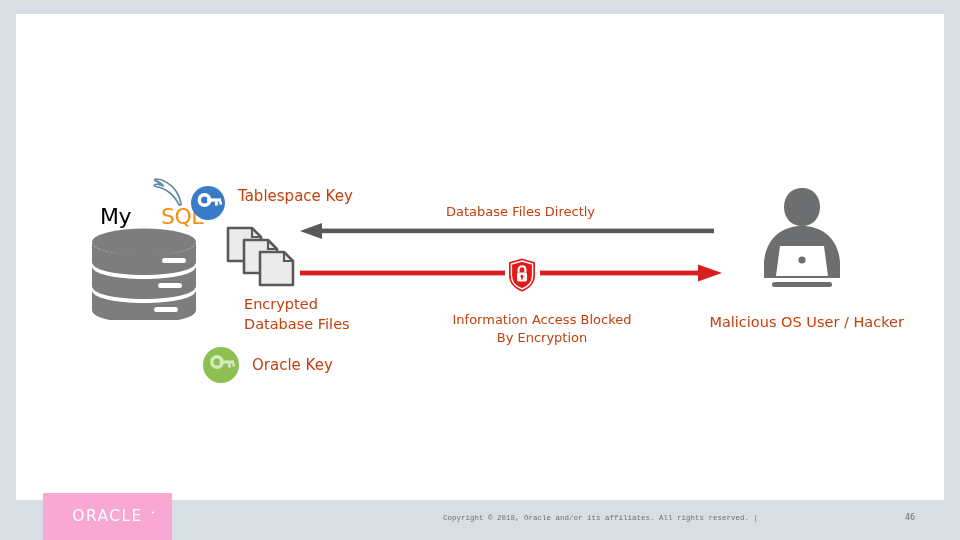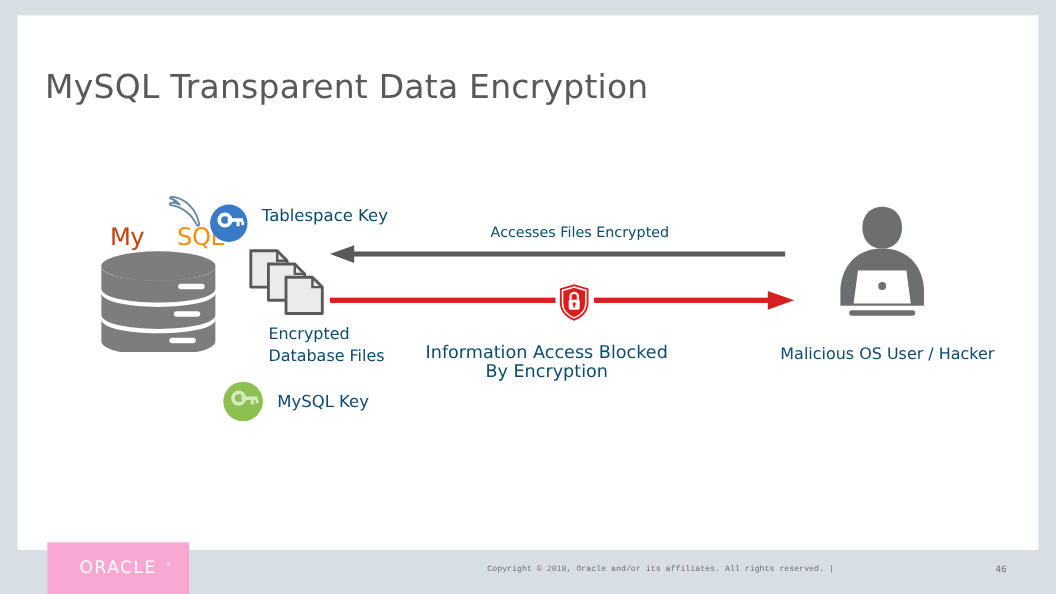--- a/index.html
+++ b/index.html
@@ -38,21 +38,21 @@
     font-size: 30px;
     color: #58595b;
     letter-spacing: 0.2px;
     font-family: "DejaVu Sans", sans-serif;
     white-space: nowrap;
   }
 
   
   .lbl {
     position: absolute;
-    color: #0c4a6e;
+    color: #c2410c;
     font-size: 14px;
     font-family: "DejaVu Sans", sans-serif;
     white-space: nowrap;
   }
   .lbl.small { font-size: 12.5px; }
   .lbl.center { text-align: center; white-space: normal; }
 
   
   #mysql-logo {
     position: absolute;
@@ -62,21 +62,21 @@
     height: 52px;
   }
   #mysql-wordmark {
     position: absolute;
     left: 0px;
     top: 24px;
     font-size: 22px;
     font-family: "DejaVu Sans", sans-serif;
     letter-spacing: -0.5px;
   }
-  #mysql-wordmark .my { color: #c2410c; }
+  #mysql-wordmark .my { color: #000000; }
   #mysql-wordmark .sql { color: #f29111; margin-left: 30px; }
   #mysql-wordmark .tm { color: #f29111; font-size: 9px; vertical-align: super; }
   #dolphin-icon {
     position: absolute;
     left: 52px;
     top: -4px;
     width: 40px;
     height: 32px;
   }
 
@@ -149,21 +149,21 @@
     top: 186px;
     width: 96px;
     height: 112px;
   }
 
   
   #tablespace-key-label { left: 238px; top: 187px; font-size: 15px; }
   #encrypted-files-label { left: 228px; top: 294px; font-size: 14.5px; line-height: 20px; white-space: pre-line; margin-left: 16px; }
   #master-key-label { left: 252px; top: 356px; font-size: 15px; }
   #accesses-files-label { left: 446px; top: 204px; font-size: 13px; }
-  #blocked-label { left: 385px; top: 311px; width: 224px; font-size: 16px; line-height: 18px; }
+  #blocked-label { left: 430px; top: 311px; width: 224px; font-size: 13px; line-height: 18px; }
   #hacker-label { left: 700px; top: 314px; width: 204px; font-size: 14.5px; text-align: right; }
 
   
   #oracle-logo-block {
     position: absolute;
     left: 43px;
     top: 493px;
     width: 129px;
     height: 65px;
     background: #f9a8d4;
@@ -197,21 +197,20 @@
     text-align: right;
   }
 </style>
 </head>
 <body>
 
 <div id="slide-frame">
 
   <div id="slide-canvas"></div>
 
-  <div id="slide-title">MySQL Transparent Data Encryption</div>
 
   <div id="mysql-logo">
     <svg id="dolphin-icon" viewBox="0 0 40 32">
       <path d="M4 3 C11 3 19 8 24 15 C26 18 28 22 29 27 C29.5 29 28 30 27 28.5 C25 25 22 20 18 17 C13.5 13.5 8 11 3.5 10.5 C2 10.3 2 9 3 8.6 C5 8 8.5 8.6 11.5 10 C9 7.2 6 5.2 3.2 4.6 C2.2 4.4 2.6 3 4 3 Z" fill="none" stroke="#5d87a1" stroke-width="1.6" stroke-linejoin="round"></path>
       <circle cx="6.5" cy="7" r="1.1" fill="#5d87a1"></circle>
     </svg>
     <div id="mysql-wordmark">
       <span class="my">My</span><span class="sql">SQL</span><span class="tm">®</span>
     </div>
   </div>
@@ -256,23 +255,23 @@
 Database Files</div>
 
   <div class="key-circle" id="master-key-icon">
     <svg width="36" height="36" viewBox="0 0 36 36">
       <circle cx="14" cy="15" r="5.2" fill="none" stroke="#d6e8bd" stroke-width="3.4"></circle>
       <rect x="16.5" y="13.4" width="14.5" height="3.3" fill="#d6e8bd"></rect>
       <rect x="25" y="16.4" width="2.8" height="4.2" fill="#d6e8bd"></rect>
       <rect x="29.4" y="16.4" width="2.6" height="3.2" fill="#d6e8bd"></rect>
     </svg>
   </div>
-  <div class="lbl" id="master-key-label">MySQL Key</div>
-
-  <div class="lbl small" id="accesses-files-label">Accesses Files Encrypted</div>
+  <div class="lbl" id="master-key-label">Oracle Key</div>
+
+  <div class="lbl small" id="accesses-files-label">Database Files Directly</div>
   <svg id="grey-arrow" viewBox="0 0 414 22">
     <rect x="18" y="8.6" width="396" height="4.6" fill="#58595b"></rect>
     <path d="M0 11 L22 3 L22 19 Z" fill="#58595b"></path>
   </svg>
 
   <svg id="red-arrow" viewBox="0 0 422 22">
     <rect x="0" y="8.6" width="205" height="4.8" fill="#d81f1f"></rect>
     <rect x="240" y="8.6" width="160" height="4.8" fill="#d81f1f"></rect>
     <path d="M422 11 L398 2.5 L398 19.5 Z" fill="#d81f1f"></path>
   </svg>

